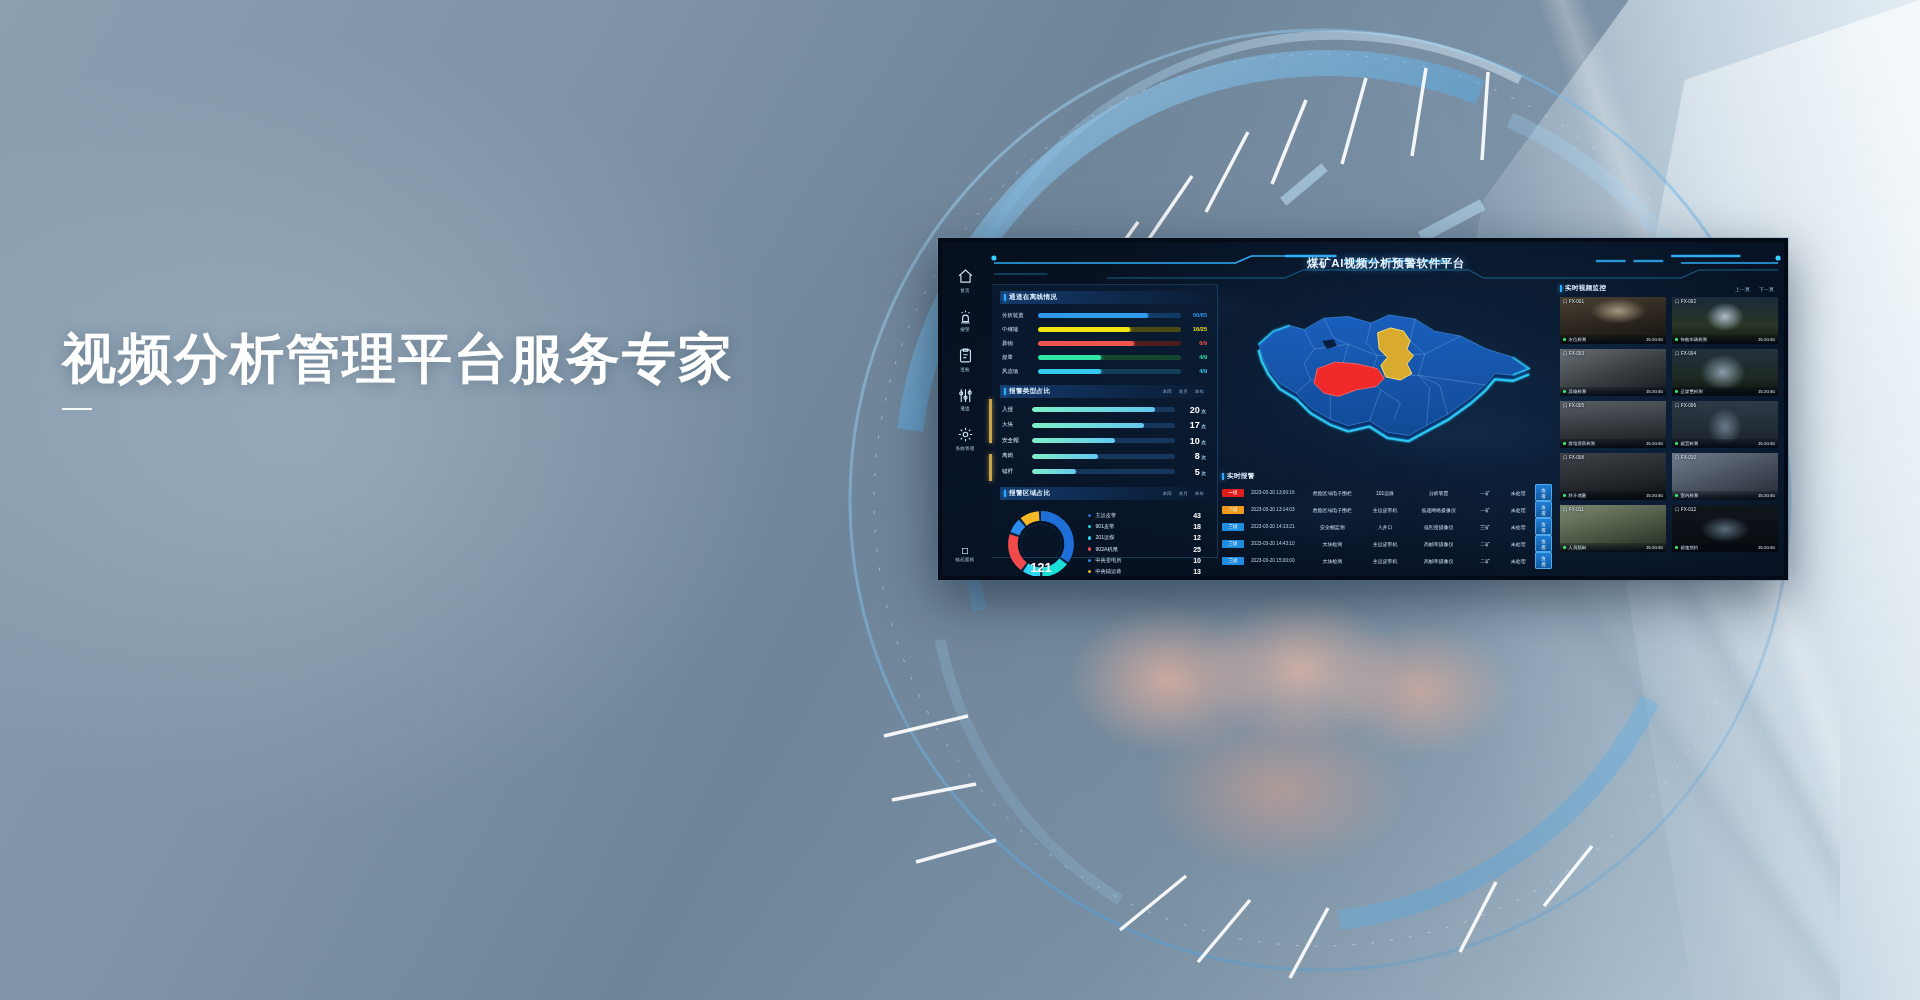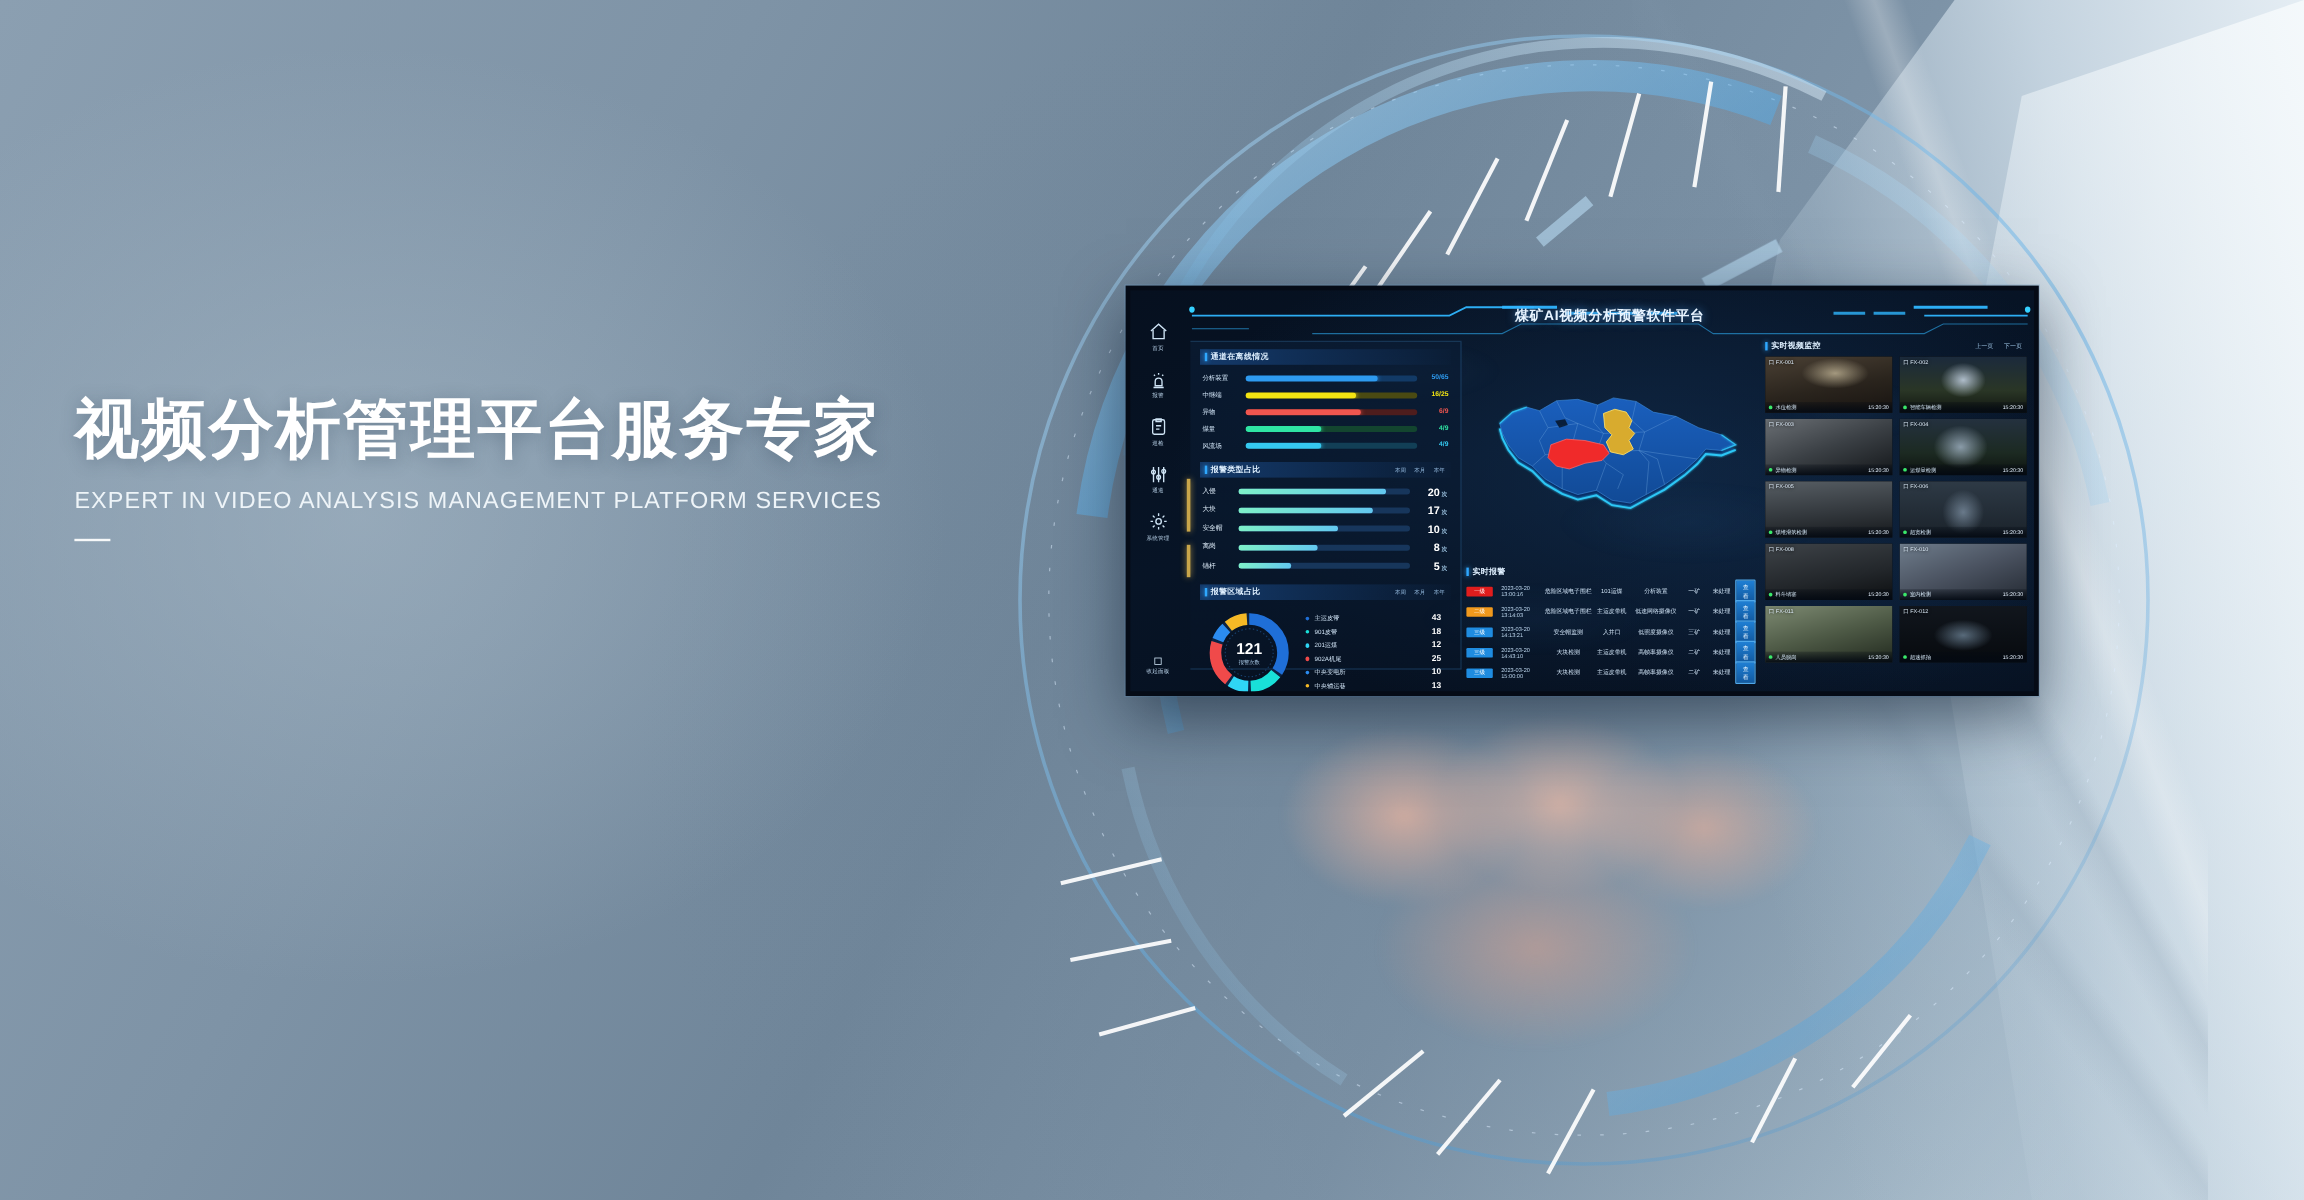--- a/index.html
+++ b/index.html
@@ -64,21 +64,21 @@
     font-weight:300; white-space:nowrap;
   }
   #rule { margin-top:20px; width:30px; height:2px; background:#ffffff; opacity:.92; }
   #desc {
     margin-top:22px; font-size:20px; color:#f2f7fa; letter-spacing:.6px;
     white-space:nowrap; font-weight:400;
   }
 
   
   #monitor {
-    position:absolute; left:938px; top:238px; width:761px; height:342px;
+    position:absolute; left:938px; top:238px; width:850px; height:342px;
     background:#050b16;
     box-shadow:0 18px 50px rgba(10,24,42,.55), 0 0 0 1px rgba(120,170,210,.35);
     overflow:hidden;
   }
   #screen {
     position:absolute; inset:4px;
     background:
       radial-gradient(ellipse 560px 300px at 58% 46%, rgba(22,54,92,.55), rgba(6,14,28,0) 72%),
       radial-gradient(ellipse 400px 240px at 88% 72%, rgba(16,42,74,.45), rgba(6,14,28,0) 70%),
       linear-gradient(160deg,#06101f 0%, #071426 40%, #050d1a 100%);
@@ -159,21 +159,21 @@
   .afill { position:absolute; left:0; top:0; height:100%; border-radius:3px;
            background:linear-gradient(90deg,#7ef0c8,#63c8f0); }
   .arow-v { width:34px; text-align:right; font-size:9px; font-weight:bold; color:#ffffff; padding-right:3px;}
   .arow-v i { font-size:4.8px; font-style:normal; color:#9dc3e0; margin-left:1.5px; }
 
   
   #donutWrap { display:flex; align-items:center; padding-top:3px; }
   #donut { position:relative; width:74px; height:74px; margin-left:4px; flex:none; }
   #donut svg { width:100%; height:100%; transform:rotate(-90deg); }
   #donutCtr { position:absolute; inset:0; display:flex; flex-direction:column;
-              align-items:center; justify-content:center; }
+              align-items:center; justify-content:flex-end; }
   #donutNum { font-size:13px; font-weight:bold; color:#fff; line-height:1; }
   #donutLbl { font-size:4.4px; color:#a8c8e4; margin-top:2px; }
   #legend { flex:1; padding-left:10px; }
   .lg { display:flex; align-items:center; height:11.2px; }
   .lg-dot { width:3.4px; height:3.4px; border-radius:50%; flex:none; }
   .lg-n { flex:1; font-size:5.2px; color:#cfe2f4; padding-left:4px; }
   .lg-v { font-size:7px; font-weight:bold; color:#ffffff; padding-right:8px; }
 
   
   #mapzone { position:absolute; left:236px; right:228px; top:2px; height:184px; }
@@ -264,21 +264,20 @@
     <g fill="#bfe3fb" opacity=".55">
       <rect x="598" y="232" width="70" height="12" transform="rotate(-28 598 232)"></rect>
       <rect x="700" y="286" width="60" height="10" transform="rotate(-18 700 286)"></rect>
       <rect x="460" y="198" width="54" height="10" transform="rotate(-40 460 198)"></rect>
     </g>
   </svg>
 </div>
 
 <div id="copy">
   <div id="headline">视频分析管理平台服务专家</div>
-  <div id="subhead">EXPERT IN VIDEO ANALYSIS MANAGEMENT PLATFORM SERVICES</div>
   <div id="rule"></div>
 </div>
 
 <div id="monitor">
  <div id="screen">
 
   <div id="sidebar">
     <div class="nav-item">
       <span class="nav-ico">
         <svg viewBox="0 0 24 24" fill="none" stroke="currentColor" stroke-width="1.6">

